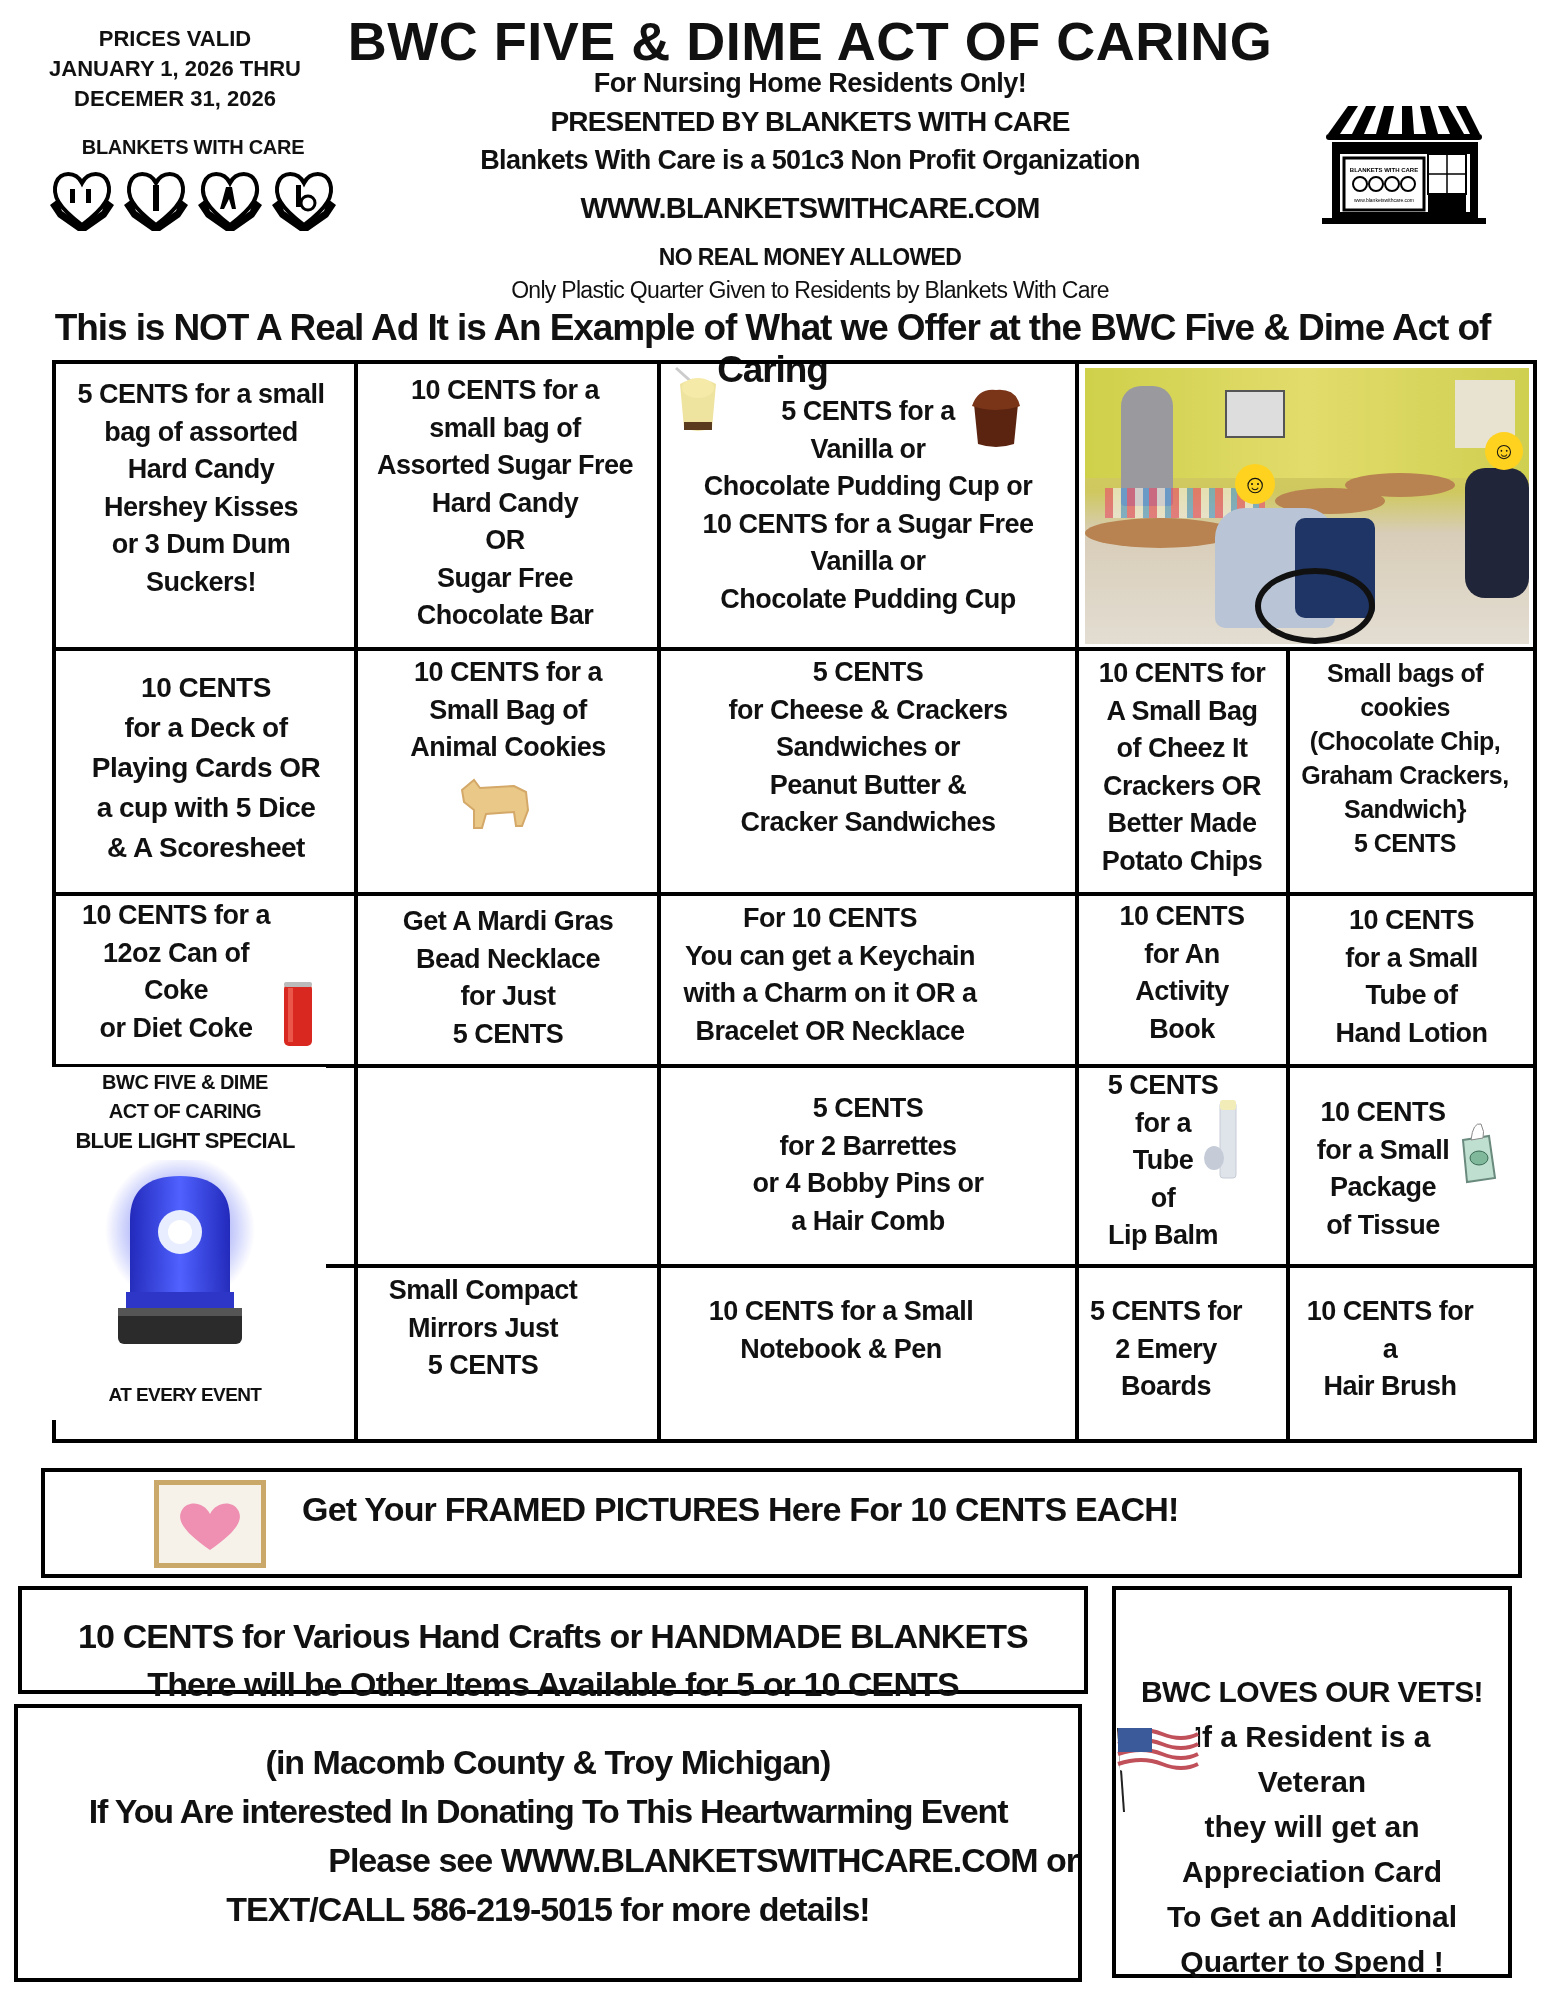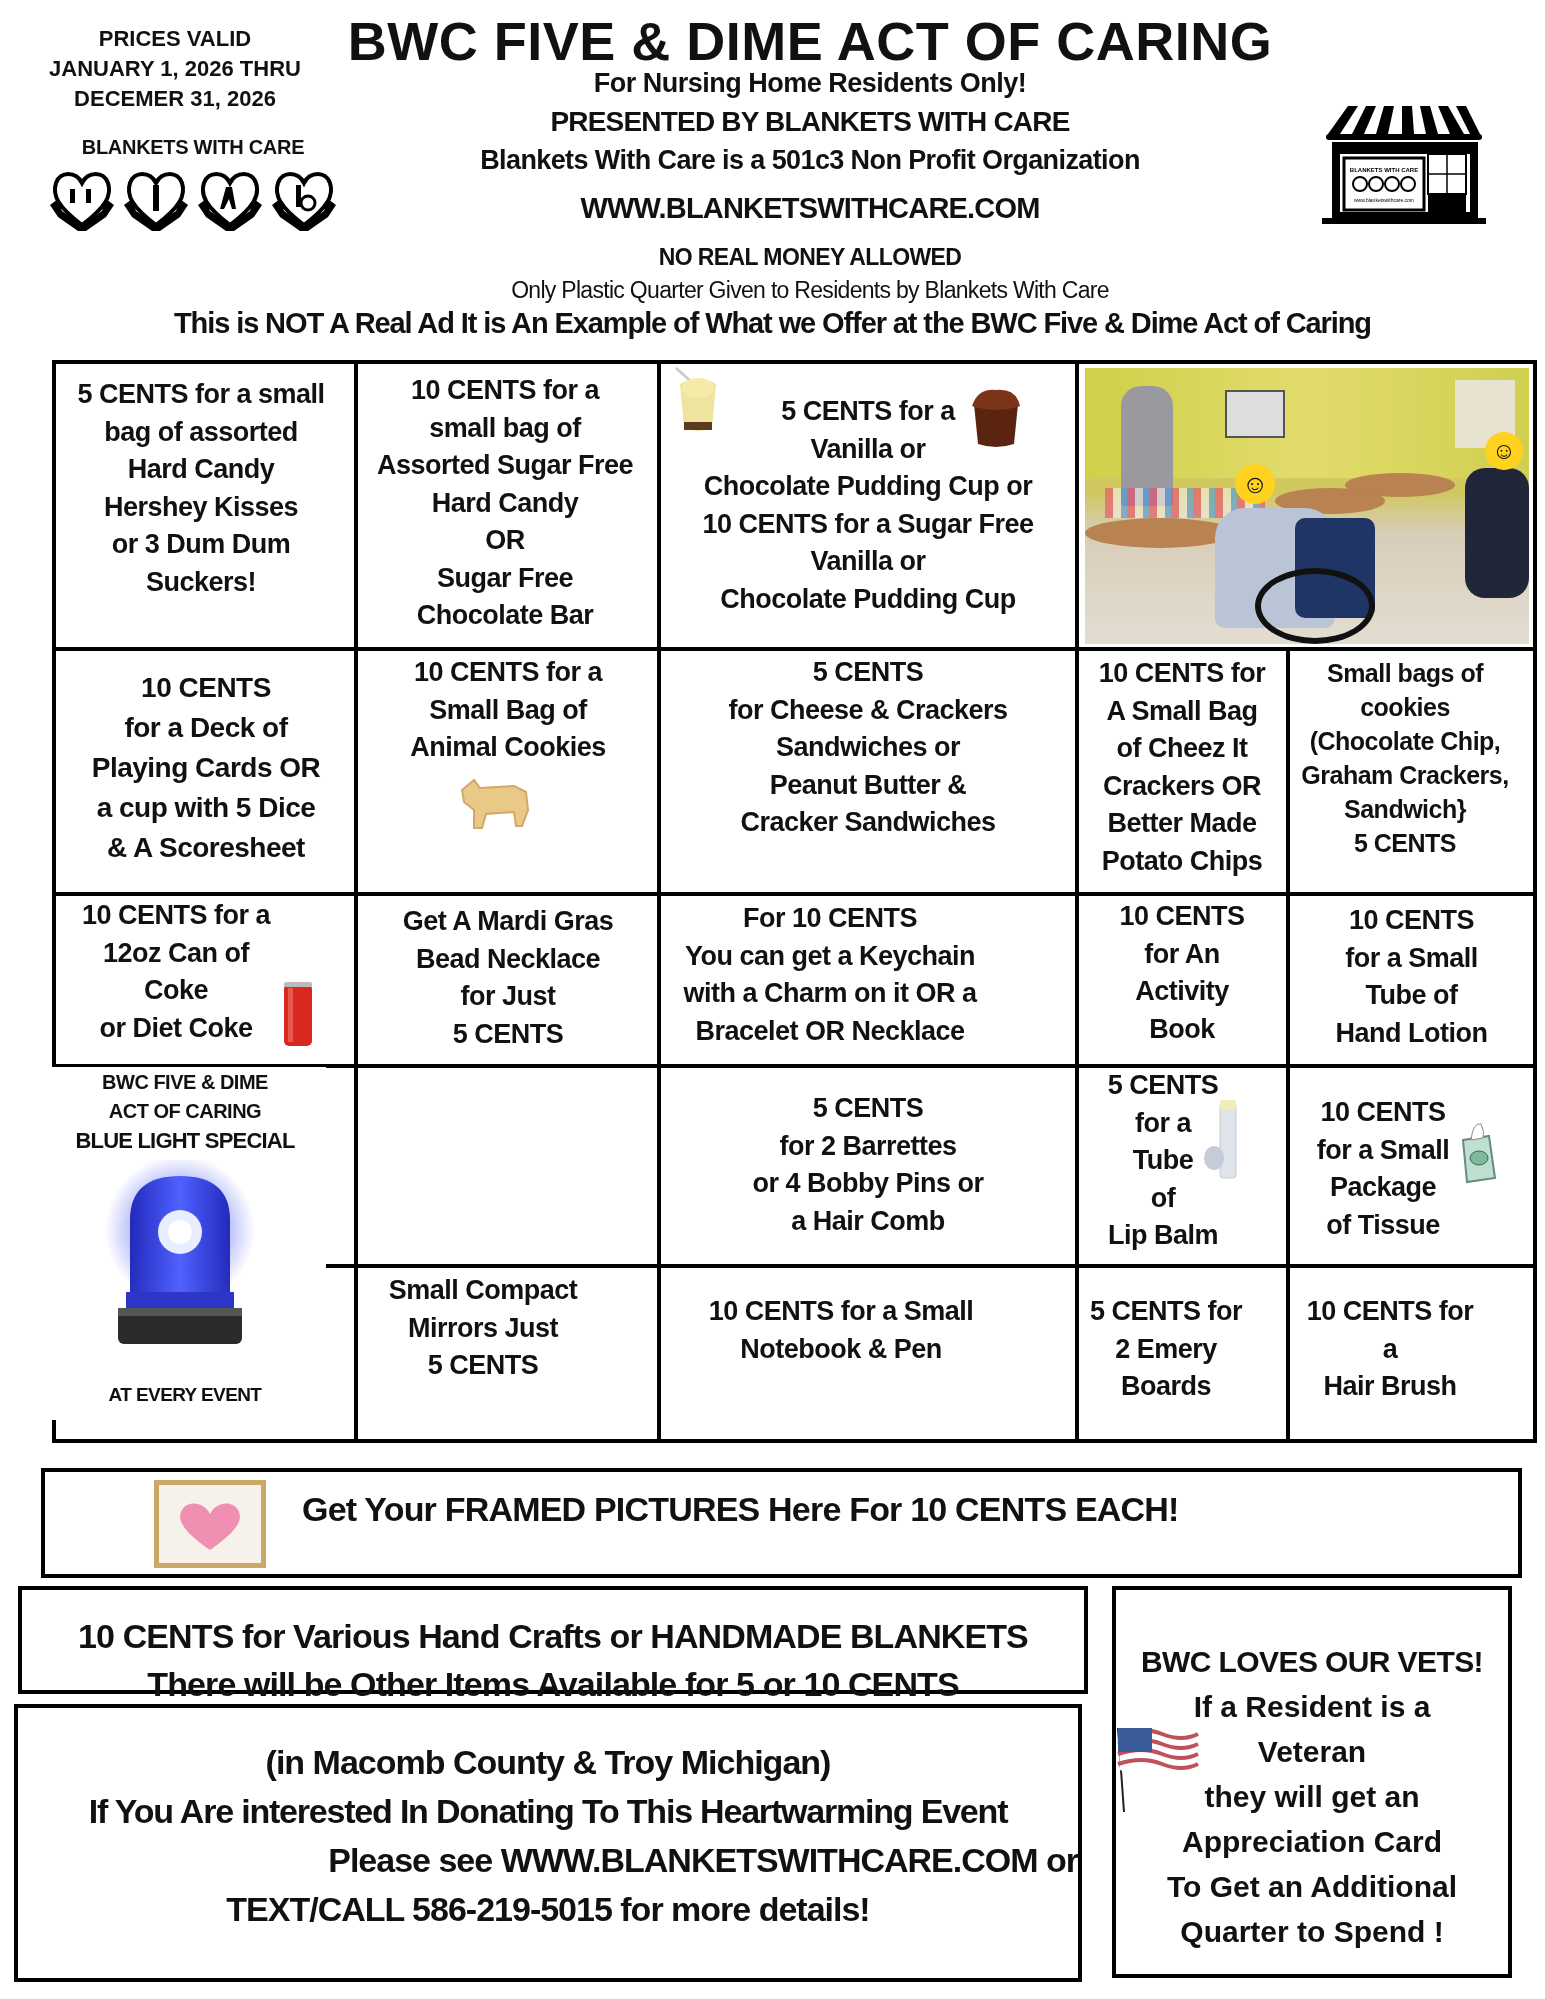--- a/index.html
+++ b/index.html
@@ -71,21 +71,21 @@
   </div>
 </div>
 
 <div id="main-title" class="abs center">BWC FIVE &amp; DIME ACT OF CARING</div>
 <div class="abs sub center" style="top:68px;font-size:27px;letter-spacing:-0.5px;">For Nursing Home Residents Only!</div>
 <div class="abs sub center" style="top:106px;font-size:28px;letter-spacing:-0.8px;">PRESENTED BY BLANKETS WITH CARE</div>
 <div class="abs sub center" style="top:145px;font-size:27px;letter-spacing:-0.6px;">Blankets With Care is a 501c3 Non Profit Organization</div>
 <div class="abs sub center" style="top:192px;font-size:29px;letter-spacing:-0.8px;">WWW.BLANKETSWITHCARE.COM</div>
 <div class="abs center" style="left:330px;width:960px;top:244px;font-size:23px;font-weight:bold;letter-spacing:-0.6px;">NO REAL MONEY ALLOWED</div>
 <div class="abs center" style="left:330px;width:960px;top:277px;font-size:23px;letter-spacing:-0.7px;">Only Plastic Quarter Given to Residents by Blankets With Care</div>
-<div class="abs center" style="left:0;width:1545px;top:307px;font-size:29px;font-weight:bold;letter-spacing:-1.1px;">This is NOT A Real Ad It is An  Example of What we Offer at the BWC Five &amp; Dime Act of Caring</div>
+<div class="abs center" style="left:0;width:1545px;top:307px;font-size:37px;font-weight:bold;letter-spacing:-1.1px;">This is NOT A Real Ad It is An  Example of What we Offer at the BWC Five &amp; Dime Act of Caring</div>
 
 <svg id="shop-icon" class="abs" width="168" height="124" viewBox="0 0 168 124">
   <g fill="#000">
     <path d="M10 30 L30 2 L40 2 L22 30Z"></path>
       <path d="M34 30 L48 2 L58 2 L46 30Z"></path>
       <path d="M58 30 L66 2 L76 2 L70 30Z"></path>
     <path d="M84 30 L84 2 L94 2 L96 30Z"></path>
       <path d="M108 30 L102 2 L112 2 L120 30Z"></path>
       <path d="M132 30 L120 2 L130 2 L146 30Z"></path>
     <path d="M152 30 L138 2 L148 2 L162 30Z"></path>
@@ -350,21 +350,21 @@
   <div class="wide-text" style="font-size:34px;line-height:48px;letter-spacing:-0.9px;">There will be Other Items Available for 5 or 10 CENTS</div>
 </div>
 
 <div class="box center" style="left:14px;top:1704px;width:1068px;height:278px;padding-top:30px;">
   <div class="wide-text" style="font-size:34px;line-height:49px;letter-spacing:-1px;">(in Macomb County &amp; Troy Michigan)</div>
   <div class="wide-text" style="font-size:34px;line-height:49px;letter-spacing:-1.2px;white-space:nowrap;">If You Are interested In Donating To This Heartwarming Event</div>
   <div class="wide-text" style="font-size:34px;line-height:49px;letter-spacing:-1px;text-align:right;">Please see WWW.BLANKETSWITHCARE.COM or</div>
   <div class="wide-text" style="font-size:34px;line-height:49px;letter-spacing:-1px;">TEXT/CALL 586-219-5015 for more details!</div>
 </div>
 
-<div class="box center" style="left:1112px;top:1586px;width:400px;height:392px;padding-top:49px;">
+<div class="box center" style="left:1112px;top:1586px;width:400px;height:392px;padding-top:79px;">
   <div class="wide-text" style="font-size:30px;line-height:45px;letter-spacing:-0.6px;">BWC LOVES OUR VETS!</div>
   <div class="wide-text" style="font-size:30px;line-height:45px;">If a Resident is a</div>
   <div class="wide-text" style="font-size:30px;line-height:45px;">Veteran</div>
   <div class="wide-text" style="font-size:30px;line-height:45px;">they will get an</div>
   <div class="wide-text" style="font-size:30px;line-height:45px;">Appreciation Card</div>
   <div class="wide-text" style="font-size:30px;line-height:45px;">To Get an Additional</div>
   <div class="wide-text" style="font-size:30px;line-height:45px;">Quarter to Spend !</div>
 </div>
 <svg class="abs" style="left:1112px;top:1722px;" width="90" height="92">
   <line x1="6" y1="6" x2="12" y2="90" stroke="#222" stroke-width="2"></line>

